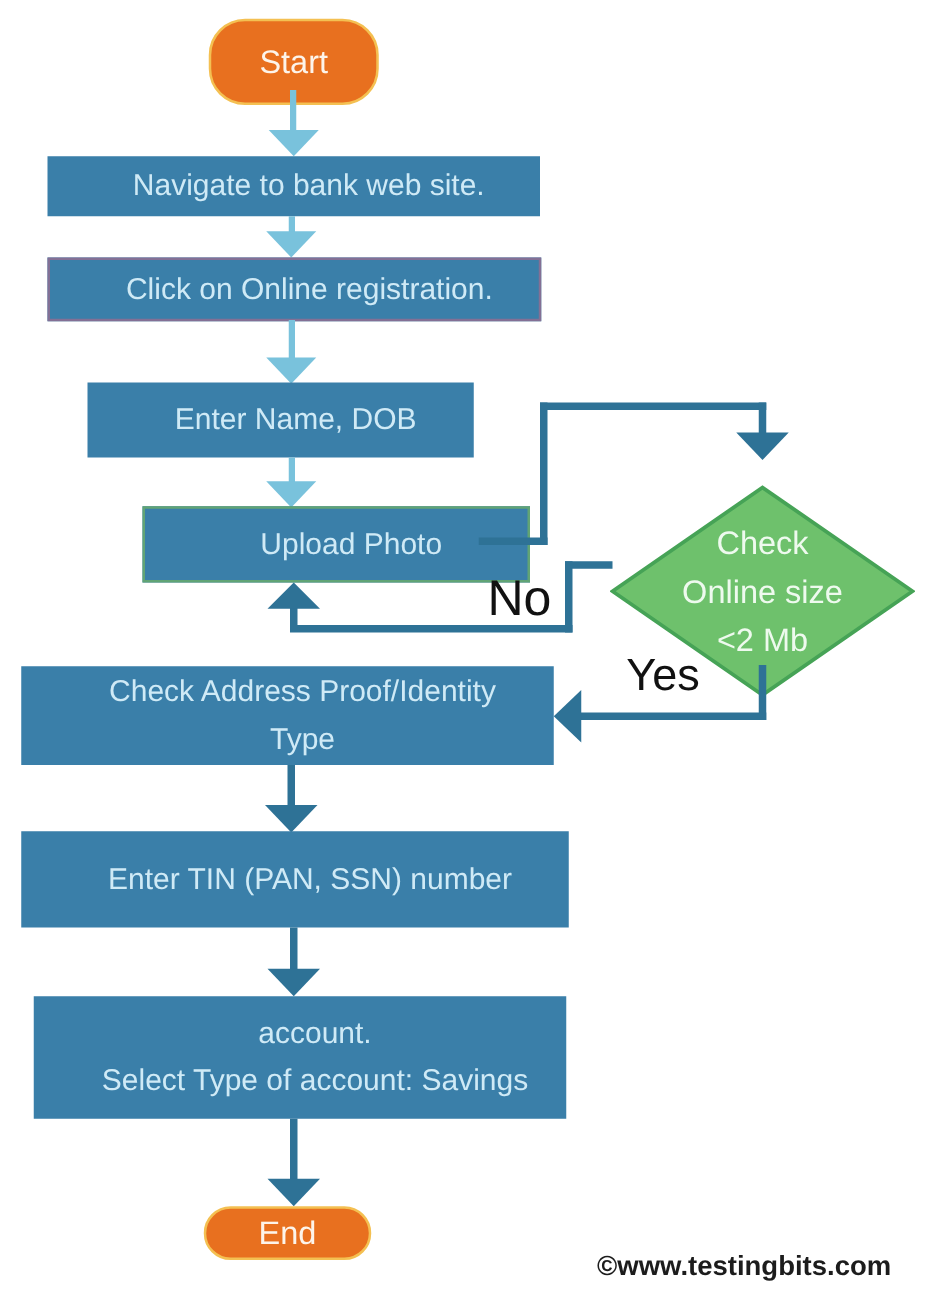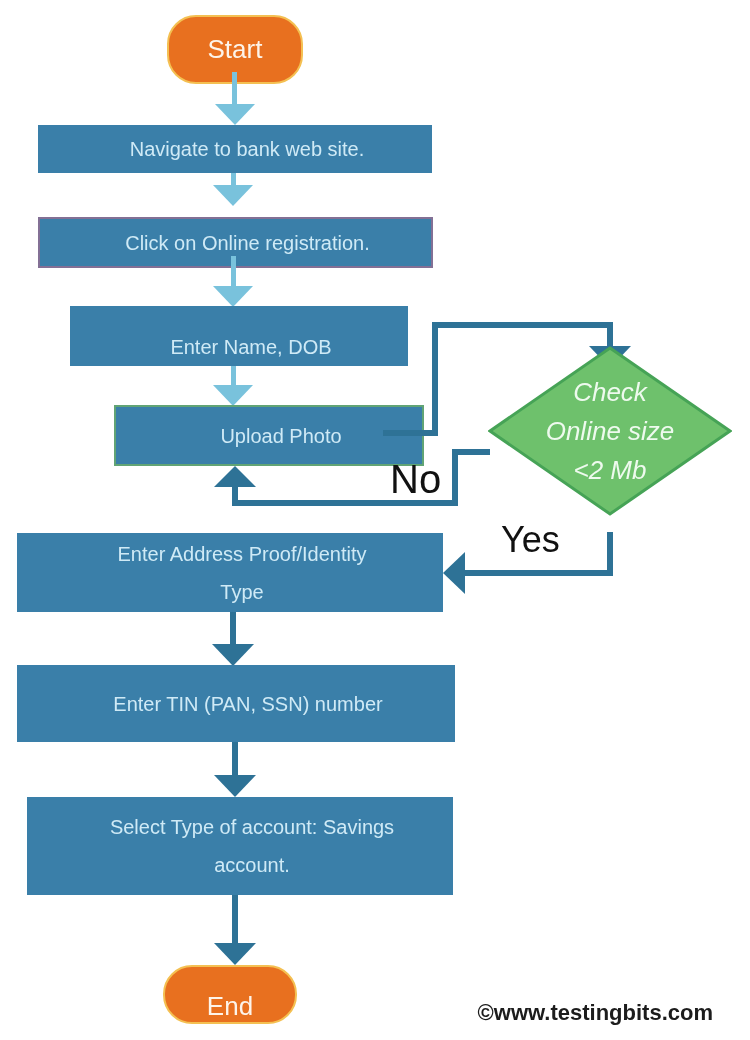--- a/index.html
+++ b/index.html
@@ -16,21 +16,21 @@
     box-sizing:border-box;
     display:flex;
     flex-direction:column;
     align-items:center;
     justify-content:center;
     text-align:center;
   }
   .process{
     background:var(--process-fill);
     color:var(--process-text);
-    font-size:20px;
+    font-size:24px;
     line-height:38px;
     padding-left:24px;
   }
   .process.border-purple{border:2px solid var(--process-border-purple);}
   .process.border-green{border:2px solid var(--process-border-green);}
   .terminator{
     background:var(--terminator-fill);
     border:2px solid var(--terminator-border);
     border-radius:29px;
     color:var(--terminator-text);
@@ -58,47 +58,47 @@
   .head.left-dark{
     border-top:21px solid transparent;
     border-bottom:21px solid transparent;
     border-right:22px solid var(--dark-arrow);
   }
   .edge-label{
     position:absolute;
     color:var(--edge-label-color);
     line-height:1.05;
   }
-  #diamond-wrap{position:absolute;left:488px;top:346px;width:244px;height:170px;font-style:italic;}
+  #diamond-wrap{position:absolute;left:488px;top:388px;width:244px;height:170px;}
   #diamond-wrap svg{position:absolute;left:0;top:0;}
   #diamond-text{
     position:absolute;left:0;top:0;width:100%;height:100%;
     display:flex;flex-direction:column;align-items:center;justify-content:center;
     color:var(--decision-text);
     font-size:26px;line-height:39px;
   }
   #watermark{
     position:absolute;
     right:37px;
     top:1000px;
     font-size:22px;
     font-weight:bold;
     color:var(--watermark-color);
     letter-spacing:0px;
   }
   
   #node-start{left:167px;top:15px;width:136px;height:69px;}
   #box-navigate{left:38px;top:125px;width:394px;height:48px;}
-  #box-registration{left:38px;top:217px;width:395px;height:51px;text-align:center;}
-  #box-name-dob{left:70px;top:306px;width:338px;height:60px;justify-content:flex-end;}
+  #box-registration{left:38px;top:206px;width:395px;height:51px;text-align:center;}
+  #box-name-dob{left:70px;top:306px;width:309px;height:60px;}
   #box-upload-photo{left:114px;top:405px;width:310px;height:61px;}
   #box-address-proof{left:17px;top:533px;width:426px;height:79px;}
   #box-tin{left:17px;top:665px;width:438px;height:77px;}
   #box-account-type{left:27px;top:797px;width:426px;height:98px;}
-  #node-end{left:163px;top:965px;width:134px;height:59px;justify-content:flex-end;}
+  #node-end{left:163px;top:965px;width:134px;height:43px;}
   #label-no{left:390px;top:458px;font-size:40px;}
   #label-yes{left:501px;top:521px;font-size:36px;}
 </style>
 </head>
 <body>
 
 <div id="canvas">
 
   <div id="node-start" class="node terminator">
     <span>Start</span>
@@ -155,37 +155,37 @@
   <div class="stem dark" style="left:232px;top:486px;width:6px;height:16px;"></div>
   <div class="head up-dark" style="left:214px;top:466px;"></div>
   <div id="label-no" class="edge-label">No</div>
 
   <div class="stem dark" style="left:607px;top:532px;width:6px;height:44px;"></div>
   <div class="stem dark" style="left:463px;top:570px;width:150px;height:6px;"></div>
   <div class="head left-dark" style="left:443px;top:552px;"></div>
   <div id="label-yes" class="edge-label">Yes</div>
 
   <div id="box-address-proof" class="node process">
-    <span>Enter Address Proof/Identity</span>
+    <span>Check Address Proof/Identity</span>
     <span>Type</span>
   </div>
 
   <div class="stem dark" style="left:230px;top:612px;width:6px;height:34px;"></div>
   <div class="head down-dark" style="left:212px;top:644px;"></div>
 
   <div id="box-tin" class="node process">
     <span>Enter TIN (PAN, SSN) number</span>
   </div>
 
   <div class="stem dark" style="left:232px;top:742px;width:6px;height:35px;"></div>
   <div class="head down-dark" style="left:214px;top:775px;"></div>
 
   <div id="box-account-type" class="node process">
+    <span>account.</span>
     <span>Select Type of account: Savings</span>
-    <span>account.</span>
   </div>
 
   <div class="stem dark" style="left:232px;top:895px;width:6px;height:50px;"></div>
   <div class="head down-dark" style="left:214px;top:943px;"></div>
 
   <div id="node-end" class="node terminator">
     <span>End</span>
   </div>
 
   <div id="watermark">©www.testingbits.com</div>

